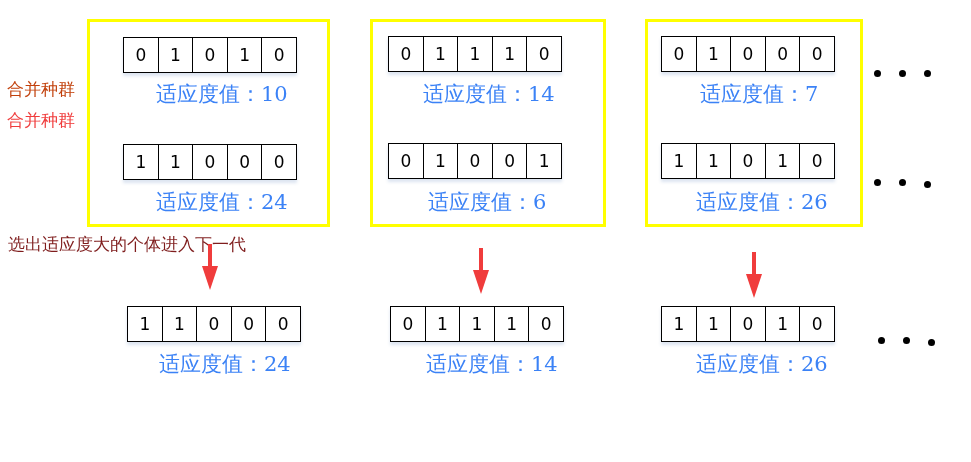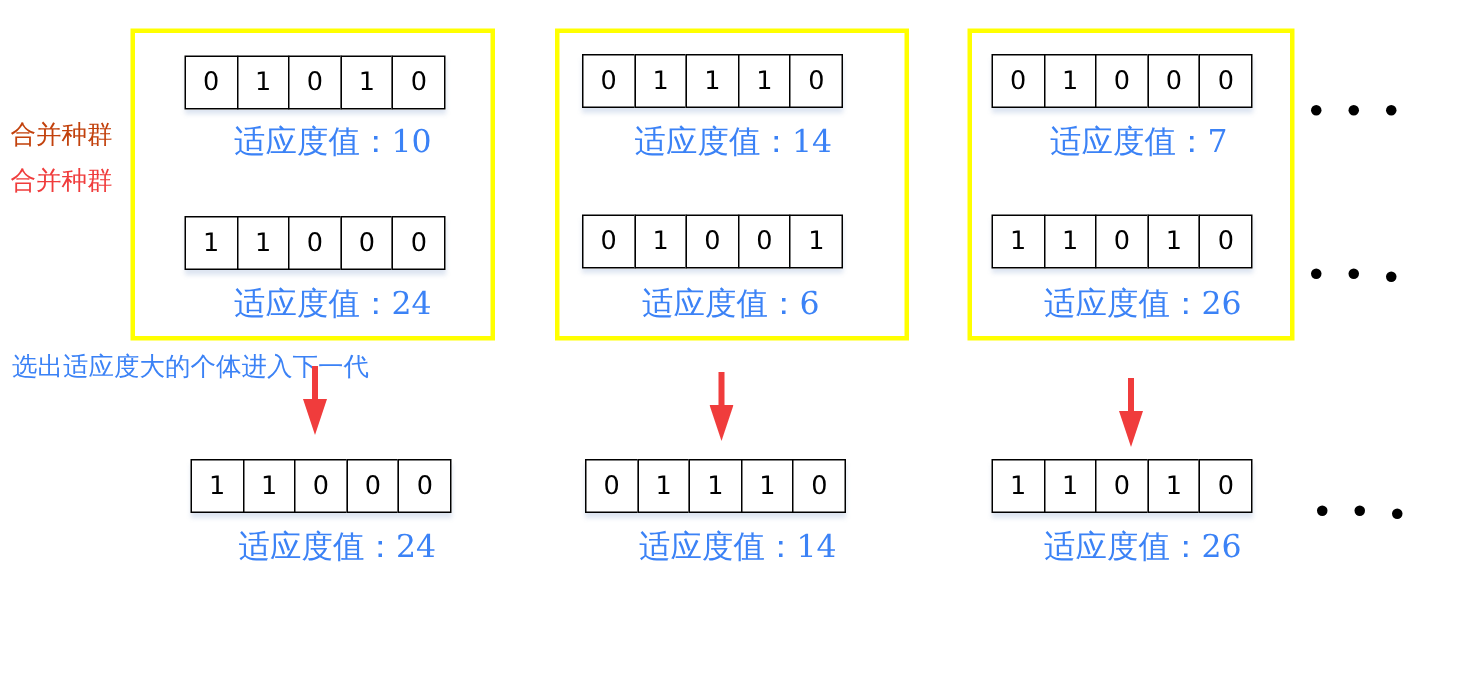--- a/index.html
+++ b/index.html
@@ -16,21 +16,21 @@
     .lbl { position: absolute; font-family: "DejaVu Sans", sans-serif; font-size: 17px; white-space: nowrap; }
     .arrow { position: absolute; width: 16px; height: 46px; }
     .dots { position: absolute; display: flex; gap: 18px; align-items: center; }
     .dot { width: 7px; height: 7px; border-radius: 50%; background: #000; }
   </style>
 </head>
 <body>
 
 <div class="lbl" style="left:7px; top:78px; color:#c2410c;">合并种群</div>
 <div class="lbl" style="left:7px; top:109px; color:#f03c3c;">合并种群</div>
-<div class="lbl" style="left:8px; top:233px; color:#3b82f6;">选出适应度大的个体进入下一代</div>
+<div class="lbl" style="left:8px; top:233px; color:#7f1d1d;">选出适应度大的个体进入下一代</div>
 
 <div class="group-box" style="left:87px; top:19px; width:243px; height:208px;"></div>
 <div class="gene" style="left:123px; top:37px;">
   <div class="cell">0</div>
   <div class="cell">1</div>
   <div class="cell">0</div>
   <div class="cell">1</div>
   <div class="cell">0</div>
 </div>
 <div class="fit" style="left:156px; top:80px;">适应度值：10</div>

